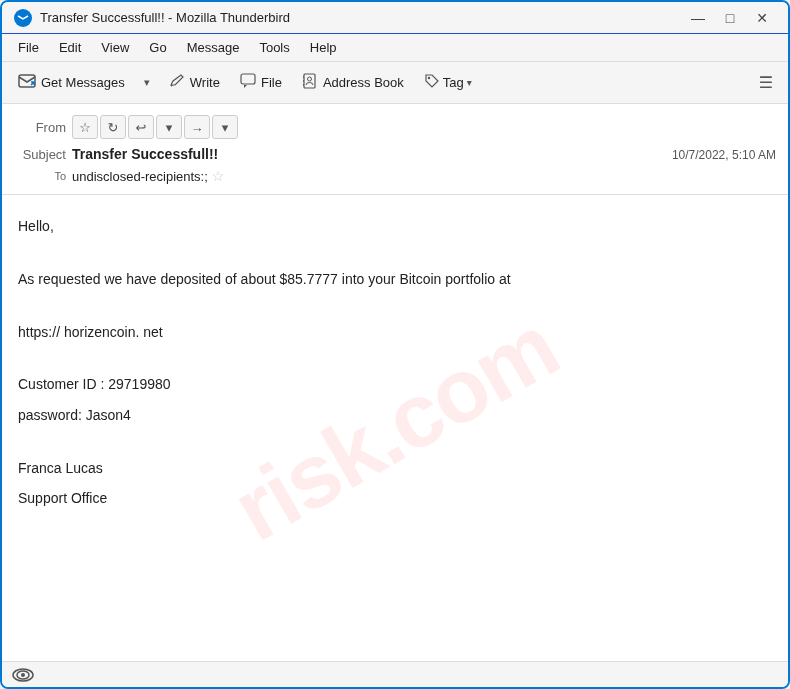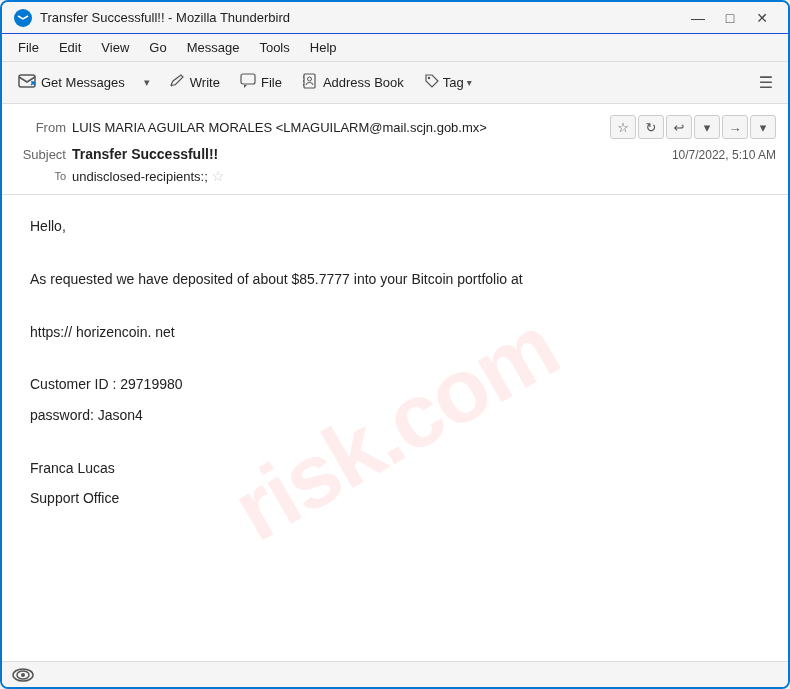--- a/index.html
+++ b/index.html
@@ -251,21 +251,21 @@
     }
     .star-icon {
       color: #ccc;
       font-size: 14px;
       cursor: pointer;
     }
 
     
     .email-body {
       flex: 1;
-      padding: 20px 28px;
+      padding: 20px 16px;
       overflow-y: auto;
       background: #fff;
       position: relative;
       line-height: 1.6;
       font-size: 14px;
       color: #222;
     }
     .email-body p {
       margin-bottom: 8px;
     }
@@ -397,21 +397,20 @@
 
     <button class="toolbar-hamburger">
       <span>☰</span>
     </button>
   </div>
 
   <div class="email-header">
 
     <div class="email-header-row">
       <span class="email-header-label">From</span>
-      <span class="email-header-value">LUIS MARIA AGUILAR MORALES &lt;LMAGUILARM@mail.scjn.gob.mx&gt;</span>
       <div class="email-header-actions">
         <button class="header-action-btn">☆</button>
         <button class="header-action-btn">↻</button>
         <button class="header-action-btn">↩</button>
         <button class="header-action-btn">▾</button>
         <button class="header-action-btn">→</button>
         <button class="header-action-btn">▾</button>
       </div>
     </div>
 

